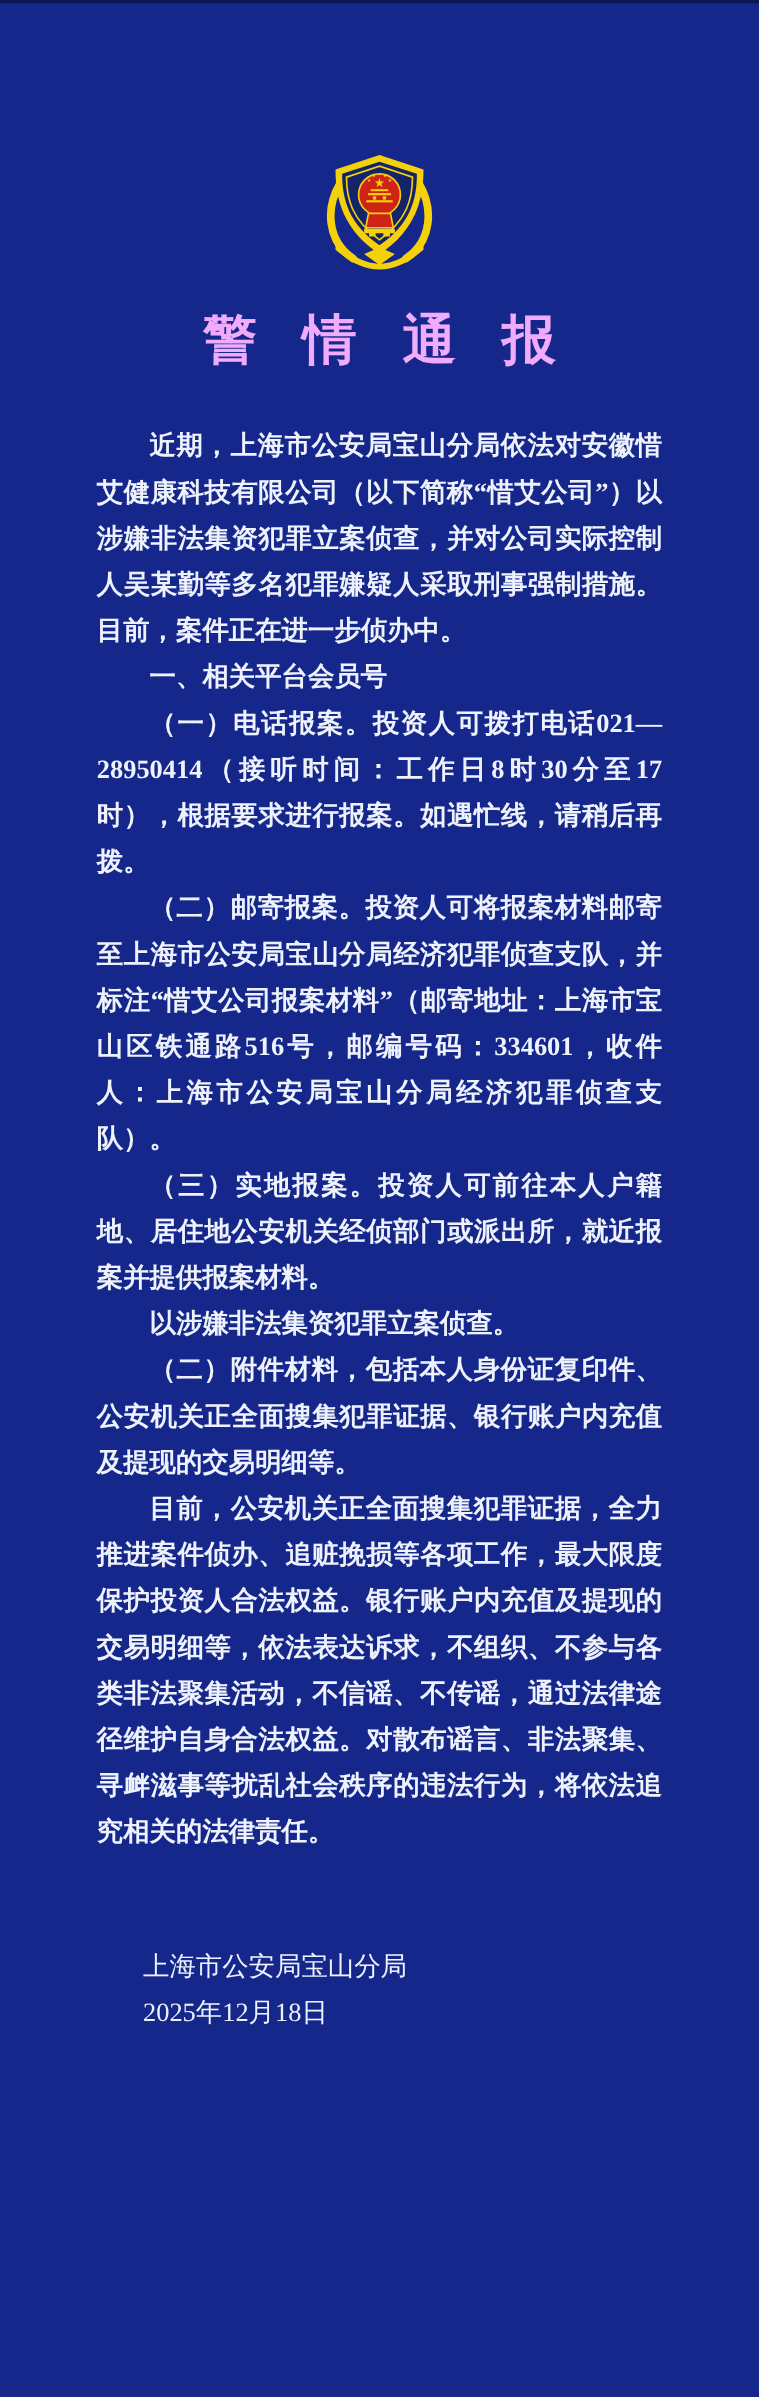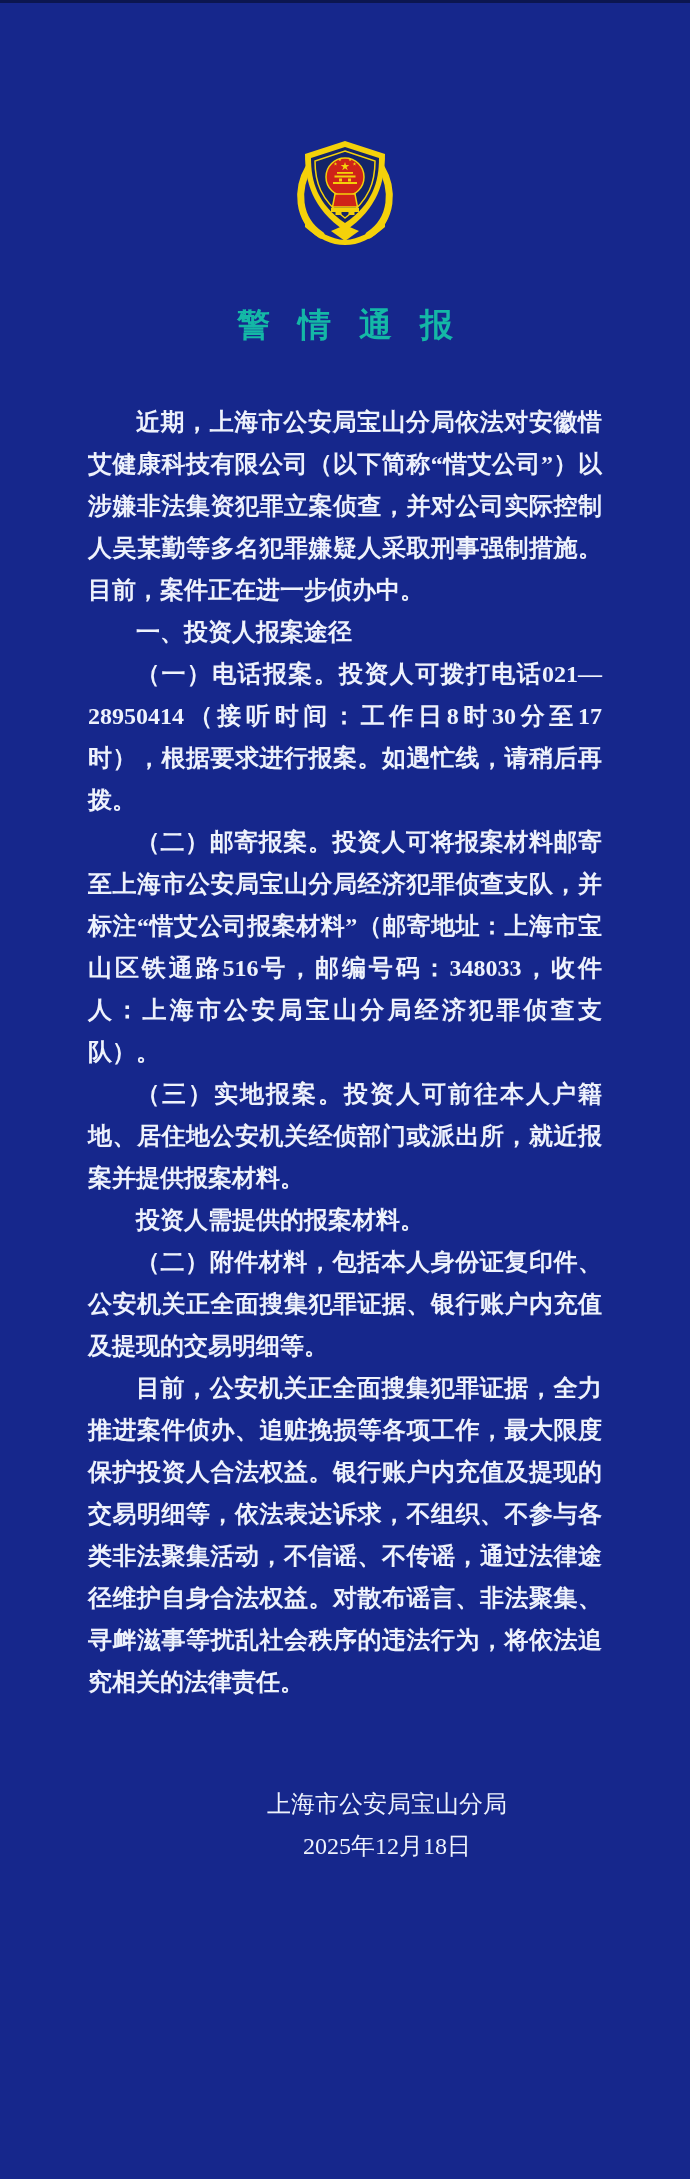--- a/index.html
+++ b/index.html
@@ -17,24 +17,24 @@
     height: 3px;
     background: #0c1650;
   }
   .badge {
     display: block;
     margin: 134px auto 0 auto;
     width: 104px;
     height: 110px;
   }
   .title {
-    margin: 48px 0 0 0;
+    margin: 32px 0 0 0;
     text-align: center;
-    color: #14b8a6;
-    font-size: 33px;
+    color: #f0abfc;
+    font-size: 49px;
     font-weight: bold;
     line-height: 60px;
     letter-spacing: 0.85em;
     text-indent: 0.85em;
     white-space: nowrap;
   }
   .content {
     width: 514px;
     margin: 46px auto 0 auto;
     color: #eef2fc;
@@ -45,21 +45,20 @@
   .content p {
     margin: 0;
     padding: 0;
     text-indent: 2em;
     font-weight: bold;
   }
   .sign-block {
     position: relative;
     left: 42px;
     margin-top: 80px;
-    text-align: center;
     color: #eef2fc;
     font-size: 24px;
     line-height: 42px;
   }
   .sign-block div { margin: 0; }
 </style>
 </head>
 <body>
 
 <div class="page">
@@ -104,25 +103,25 @@
     </g>
 
     <path d="M42,57 L62,57 L64.5,70 L39.5,70 Z" fill="#cf2318" stroke="#f4d10a" stroke-width="1.5"></path>
     <path d="M38,71 h28 v4 h-4.5 v3 h-6 v-3 h-7 v3 h-6 v-3 h-4.5 z" fill="#f4d10a"></path>
   </svg>
 
   <h1 class="title">警情通报</h1>
 
   <div class="content">
     <p>近期，上海市公安局宝山分局依法对安徽惜艾健康科技有限公司（以下简称“惜艾公司”）以涉嫌非法集资犯罪立案侦查，并对公司实际控制人吴某勤等多名犯罪嫌疑人采取刑事强制措施。目前，案件正在进一步侦办中。</p>
-    <p>一、投资人报案途径</p>
+    <p>一、相关平台会员号</p>
     <p>（一）电话报案。投资人可拨打电话021—28950414（接听时间：工作日8时30分至17时），根据要求进行报案。如遇忙线，请稍后再拨。</p>
-    <p>（二）邮寄报案。投资人可将报案材料邮寄至上海市公安局宝山分局经济犯罪侦查支队，并标注“惜艾公司报案材料”（邮寄地址：上海市宝山区铁通路516号，邮编号码：348033，收件人：上海市公安局宝山分局经济犯罪侦查支队）。</p>
+    <p>（二）邮寄报案。投资人可将报案材料邮寄至上海市公安局宝山分局经济犯罪侦查支队，并标注“惜艾公司报案材料”（邮寄地址：上海市宝山区铁通路516号，邮编号码：334601，收件人：上海市公安局宝山分局经济犯罪侦查支队）。</p>
     <p>（三）实地报案。投资人可前往本人户籍地、居住地公安机关经侦部门或派出所，就近报案并提供报案材料。</p>
-    <p>投资人需提供的报案材料。</p>
+    <p>以涉嫌非法集资犯罪立案侦查。</p>
     <p>（二）附件材料，包括本人身份证复印件、公安机关正全面搜集犯罪证据、银行账户内充值及提现的交易明细等。</p>
     <p>目前，公安机关正全面搜集犯罪证据，全力推进案件侦办、追赃挽损等各项工作，最大限度保护投资人合法权益。银行账户内充值及提现的交易明细等，依法表达诉求，不组织、不参与各类非法聚集活动，不信谣、不传谣，通过法律途径维护自身合法权益。对散布谣言、非法聚集、寻衅滋事等扰乱社会秩序的违法行为，将依法追究相关的法律责任。</p>
 
     <div class="sign-block">
       <div>上海市公安局宝山分局</div>
       <div>2025年12月18日</div>
     </div>
   </div>
 </div>
 

